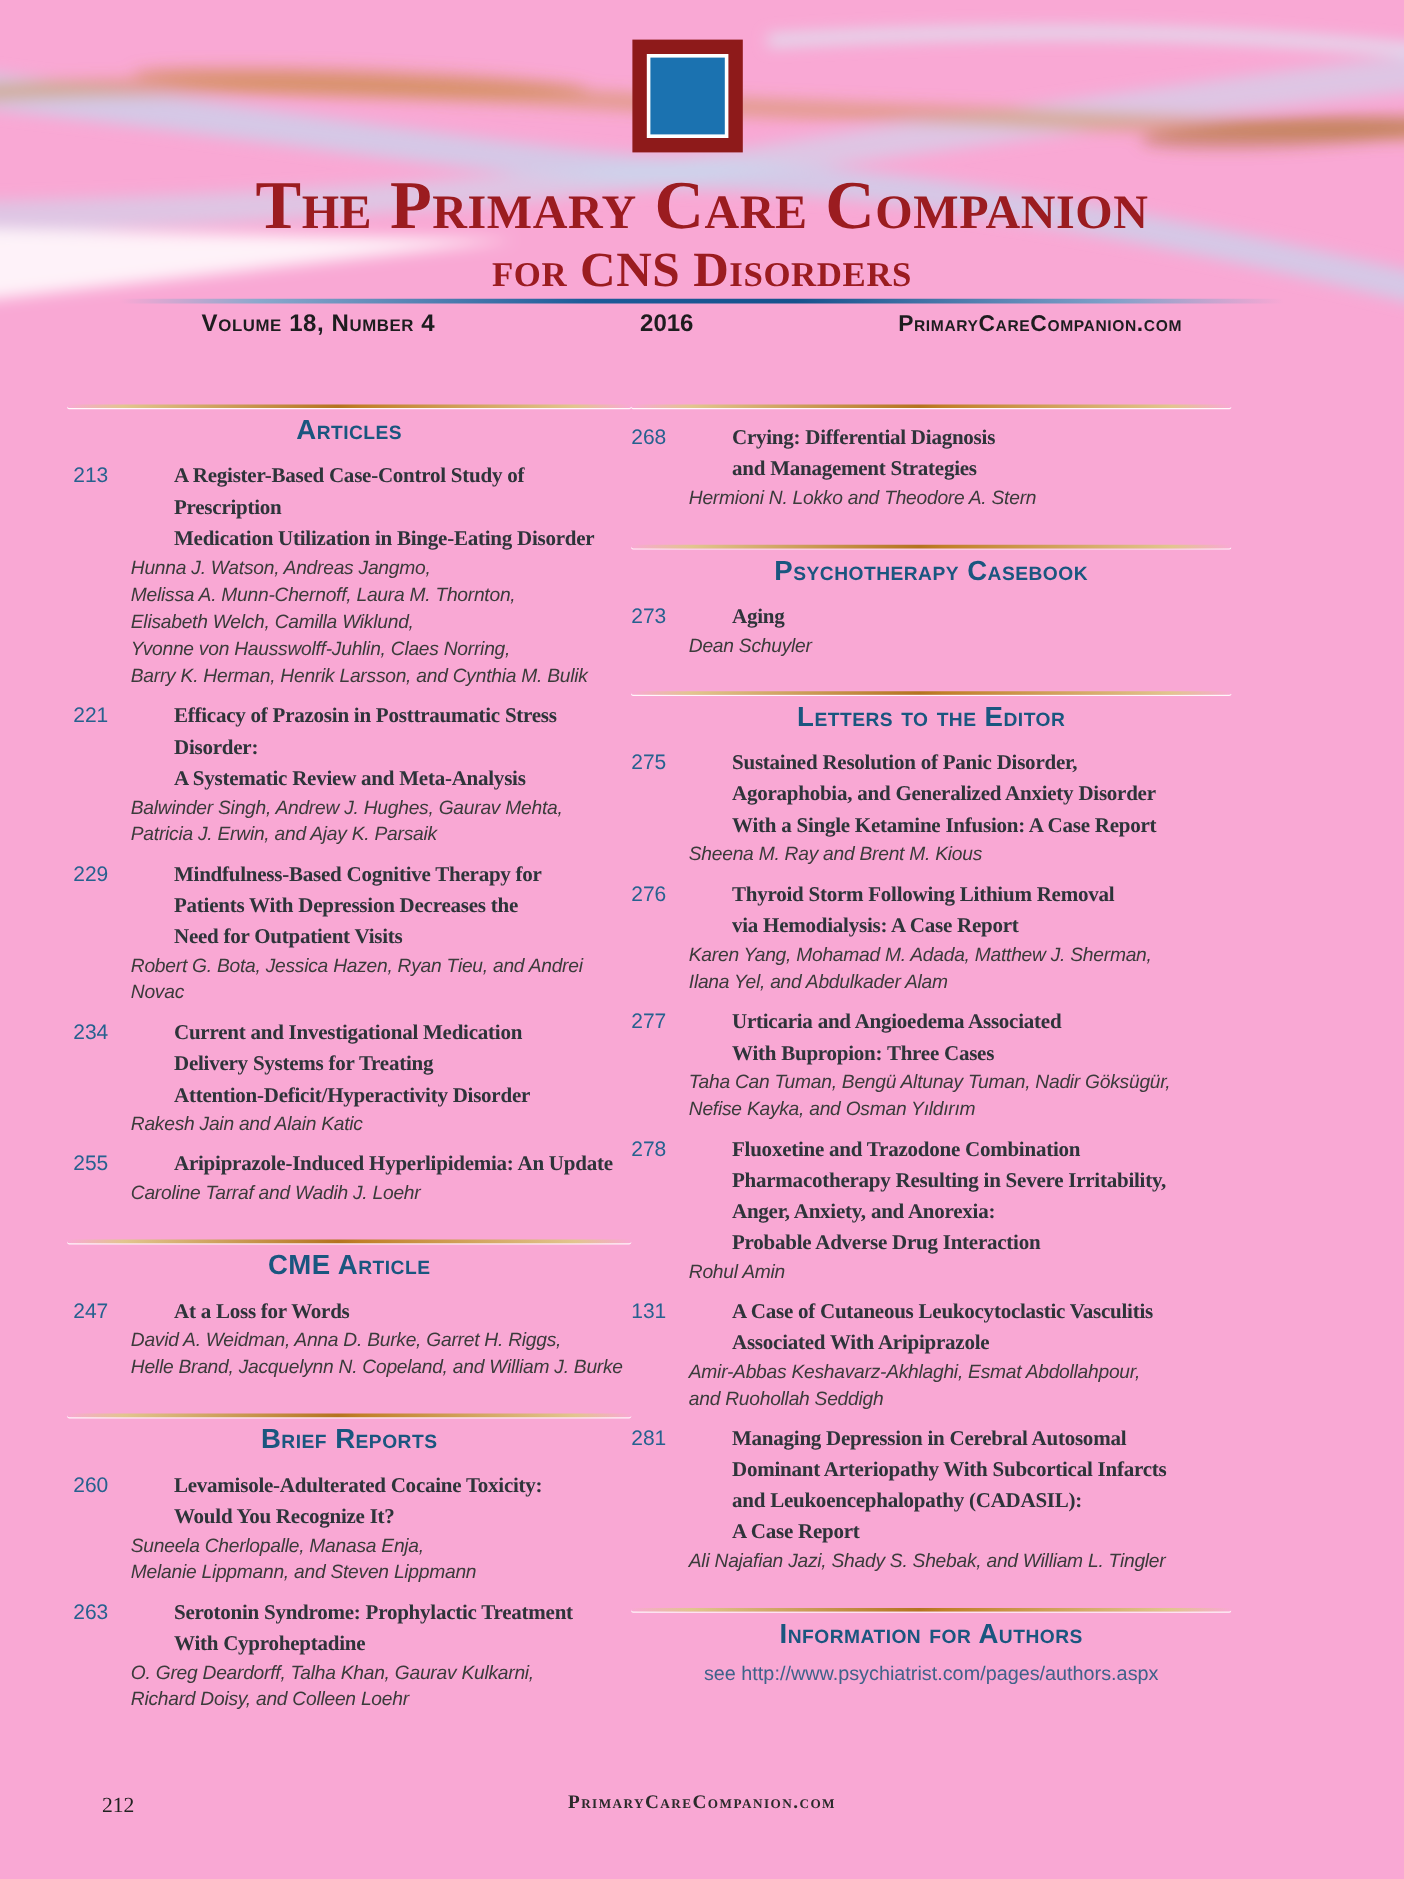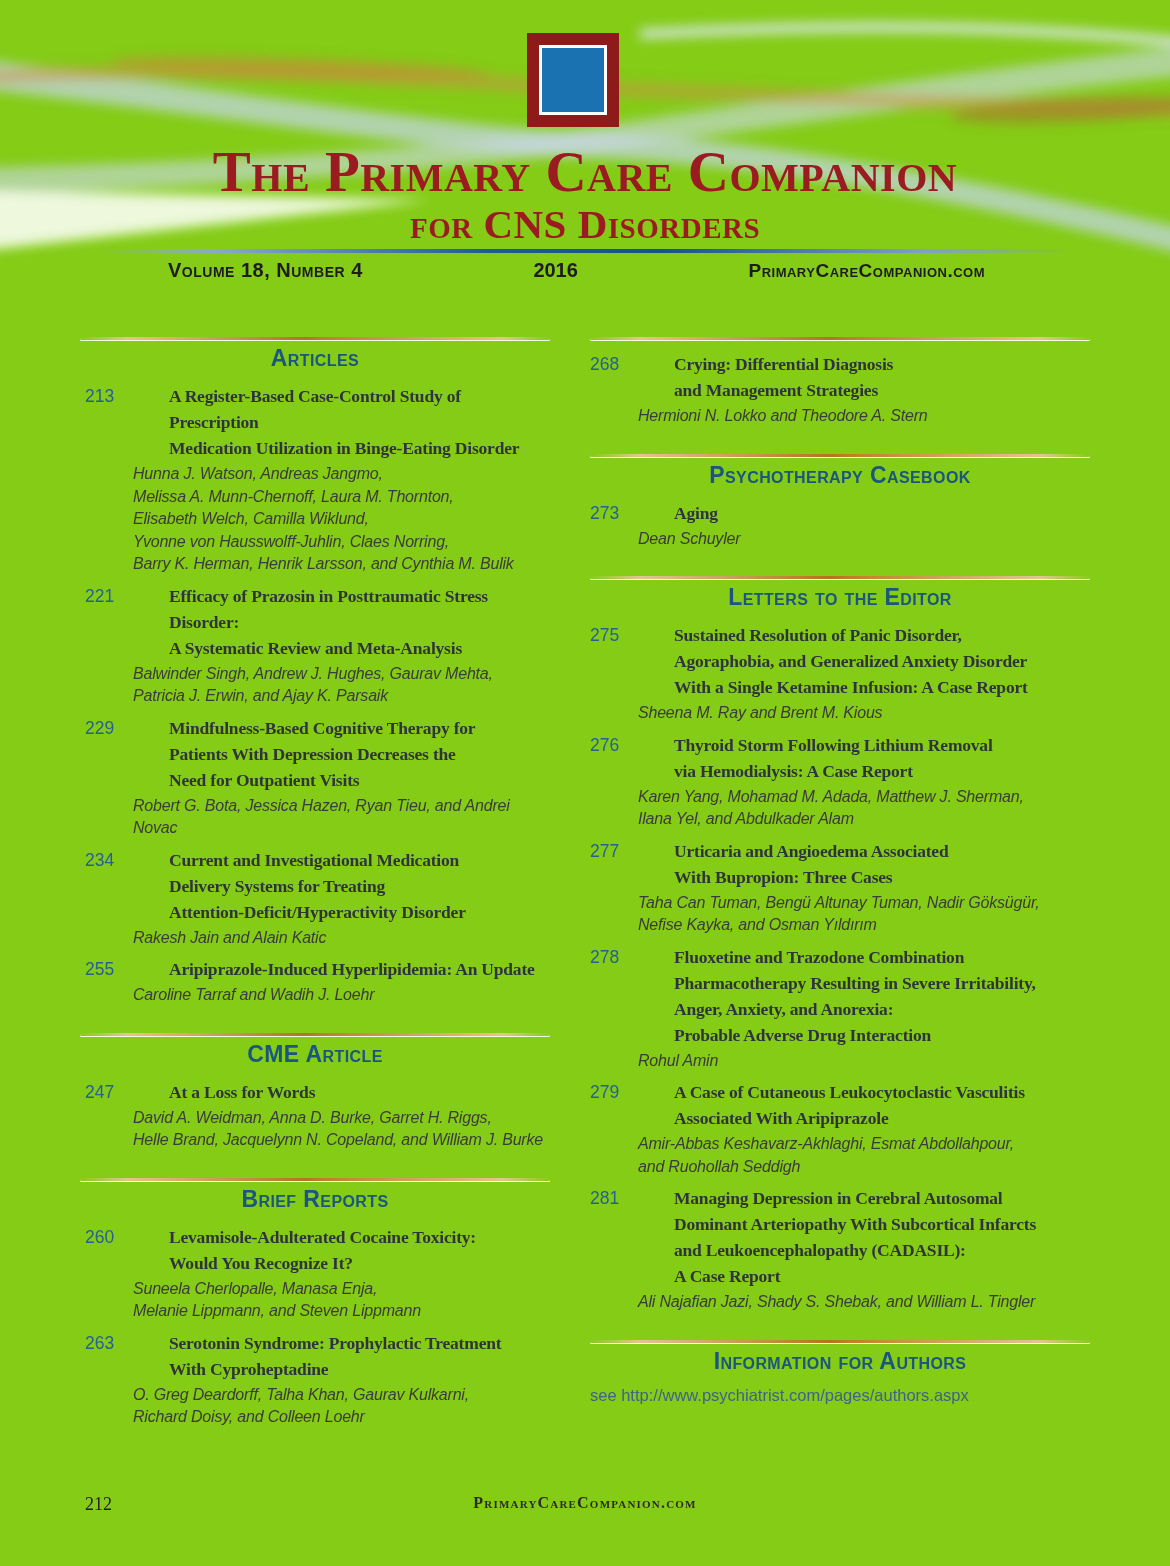--- a/index.html
+++ b/index.html
@@ -1,16 +1,16 @@
 <!DOCTYPE html>
 <html><head>
 <meta charset="utf-8">
 <style>
   html,body{margin:0;padding:0;background:#ffffff;}
-  .page{position:relative;width:1170px;height:1566px;margin:0 auto;background:#84cc16;
+  .page{position:relative;width:1170px;height:1566px;margin:0 auto;background:#f9a8d4;
         font-family:"Liberation Sans",sans-serif;overflow:hidden;}
 
   
   .masthead{position:relative;height:337px;}
   .swoosh{position:absolute;top:0;left:0;}
   .logo{position:absolute;top:33px;left:527px;width:92px;height:94px;background:#8e1a1a;}
   .logo-white{position:absolute;left:12px;top:12px;right:12px;bottom:12px;background:#ffffff;}
   .logo-blue{position:absolute;left:3px;top:3px;right:3px;bottom:3px;background:#1b72b0;}
   .jtitle{position:absolute;top:141px;left:0;right:0;margin:0;text-align:center;
           font-family:"Liberation Serif",serif;font-weight:700;font-size:57px;line-height:62px;
@@ -23,40 +23,40 @@
                    #16528d 58%,#7fa0c8 85%,rgba(150,175,210,0) 100%);}
   .vol-row{position:absolute;top:259px;left:168px;right:185px;display:flex;
            justify-content:space-between;align-items:flex-end;
            font-family:Liberation Sans, sans-serif;color:#1d1d1f;}
   .vol,.year,.hsite{font-weight:700;}
   .vol{font-size:20px;font-variant:small-caps;letter-spacing:.5px;}
   .year{font-size:20px;}
   .hsite{font-size:19px;font-variant:small-caps;letter-spacing:.5px;}
 
   
-  .toc{display:grid;grid-template-columns:470px 500px;column-gap:40px;
-       padding:0 80px;box-sizing:border-box;}
+  .toc{display:grid;grid-template-columns:470px 500px;
+       padding:0 56px;box-sizing:border-box;}
   .toc-section{margin-top:26px;}
   .toc-section:first-child{margin-top:0;}
   .rule{height:3px;border-radius:2px;
         background:linear-gradient(to right,rgba(226,197,143,0) 0%,#e2c58f 10%,#b4731f 48%,
                    #c07f28 52%,#e2c58f 90%,rgba(226,197,143,0) 100%);
         box-shadow:0 1px 0 rgba(255,255,255,.9);}
   .sec-head{margin:5px 0 0;text-align:center;font-size:23px;line-height:27px;font-weight:700;
             font-variant:small-caps;color:#1a567f;letter-spacing:.4px;}
   .entries{margin-top:11px;}
   .entry{display:grid;grid-template-columns:48px 1fr;padding-left:5px;margin-bottom:7px;}
   .col-right .entry{padding-left:0;}
   .pg{color:#26618f;font-size:17.5px;line-height:26px;text-decoration:none;}
   .etitle{display:block;font-family:"Liberation Serif",serif;font-weight:700;font-size:17.5px;
           line-height:26px;color:#2e343a;letter-spacing:-.2px;white-space:pre-line;
           text-decoration:none;margin-left:36px;}
   .eauthors{font-style:italic;font-size:16px;line-height:22.5px;color:#3b3b3b;
             letter-spacing:-.2px;white-space:pre-line;margin-top:2px;}
-  .sec-note{margin-top:3px;text-align:left;font-size:16.5px;color:#3f628a;
+  .sec-note{margin-top:3px;text-align:center;font-size:16.5px;color:#3f628a;
             text-decoration:none;display:block;}
 
   
   .pfoot{position:absolute;top:1494px;left:0;right:0;
          font-family:"Liberation Serif",serif;color:#222;}
   .pno{position:absolute;left:85px;top:0;font-size:18px;}
   .fsite{display:block;text-align:center;font-size:16px;font-weight:600;
          font-variant:small-caps;letter-spacing:1.2px;color:#2b2b2b;}
 </style>
 </head>
@@ -272,21 +272,21 @@
     <div class="etext">
       <a class="etitle">Fluoxetine and Trazodone Combination
 Pharmacotherapy Resulting in Severe Irritability,
 Anger, Anxiety, and Anorexia:
 Probable Adverse Drug Interaction</a>
       <div class="eauthors">Rohul Amin</div>
     </div>
   </article>
 
   <article class="entry">
-    <a class="pg">279</a>
+    <a class="pg">131</a>
     <div class="etext">
       <a class="etitle">A Case of Cutaneous Leukocytoclastic Vasculitis
 Associated With Aripiprazole</a>
       <div class="eauthors">Amir-Abbas Keshavarz-Akhlaghi, Esmat Abdollahpour,
 and Ruohollah Seddigh</div>
     </div>
   </article>
 
   <article class="entry">
     <a class="pg">281</a>

